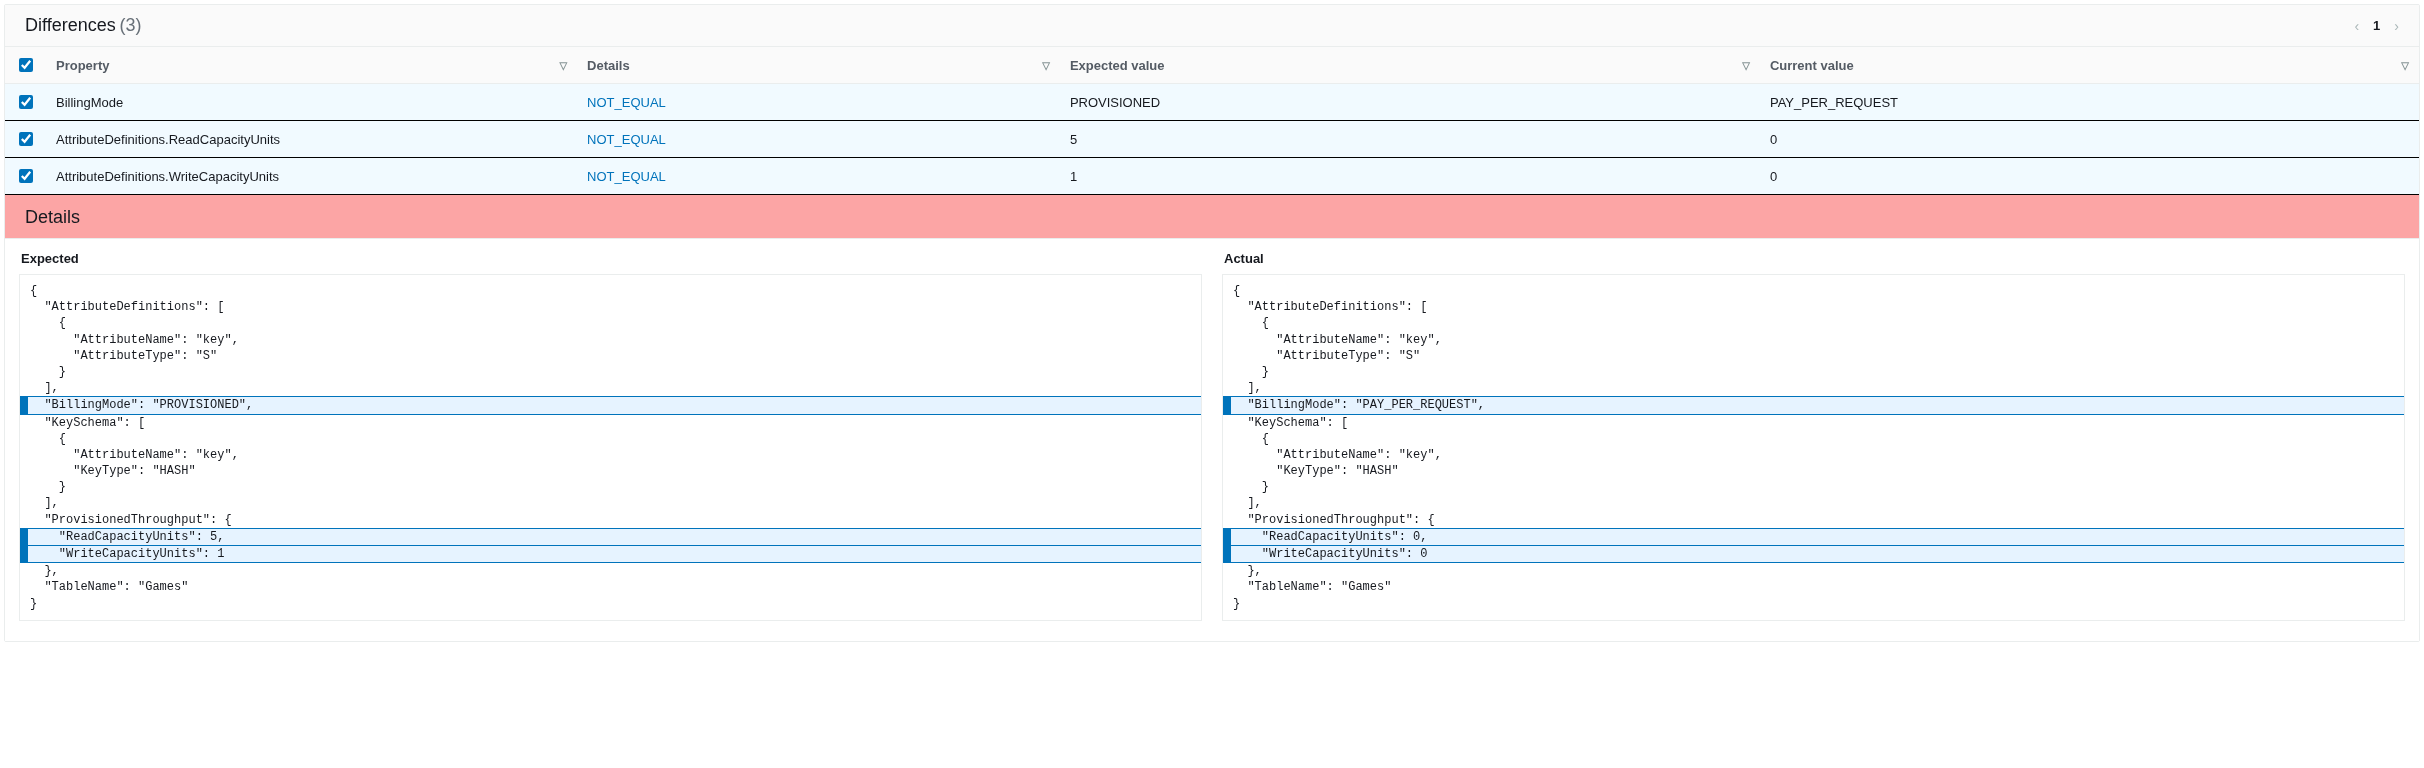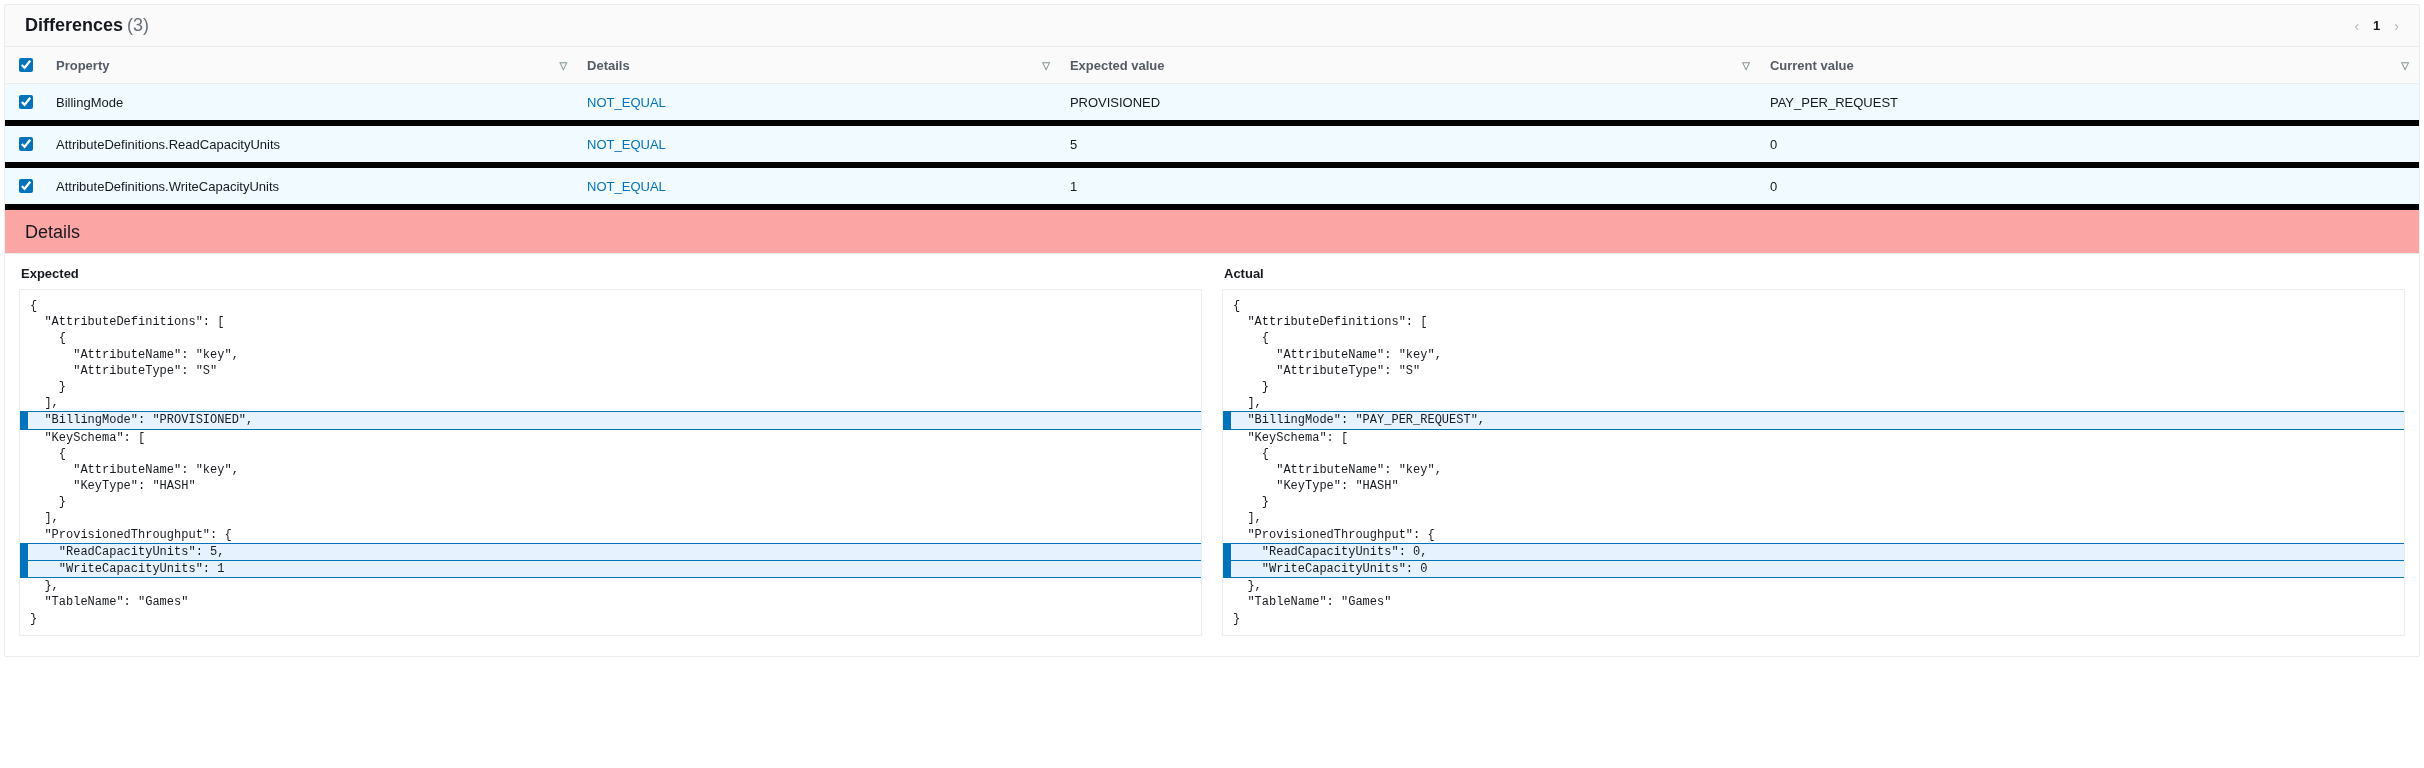--- a/index.html
+++ b/index.html
@@ -19,21 +19,21 @@
   .section-header {
     display: flex;
     align-items: center;
     justify-content: space-between;
     padding: 10px 20px;
     background: #fafafa;
     border-bottom: 1px solid #eaeded;
   }
   .section-title {
     font-size: 18px;
-    font-weight: 700;
+    font-weight: 400;
     color: #16191f;
   }
   .count {
     color: #687078;
     font-weight: 400;
   }
   .pager {
     display: flex;
     align-items: center;
     gap: 14px;
@@ -67,21 +67,21 @@
     position: absolute;
     right: 10px;
     top: 50%;
     transform: translateY(-50%);
     color: #879596;
     font-size: 10px;
   }
   table.diff-table tbody tr {
     background: #f1faff;
     border-top: 1px solid #00a1c9;
-    border-bottom: 6px solid #000000;
+    border-bottom: 1px solid #000000;
   }
   table.diff-table tbody td {
     padding: 8px 10px;
     font-size: 13px;
     color: #16191f;
   }
   table.diff-table tbody td.link {
     color: #0073bb;
   }
   .cb-col { width: 40px; text-align: center; }

